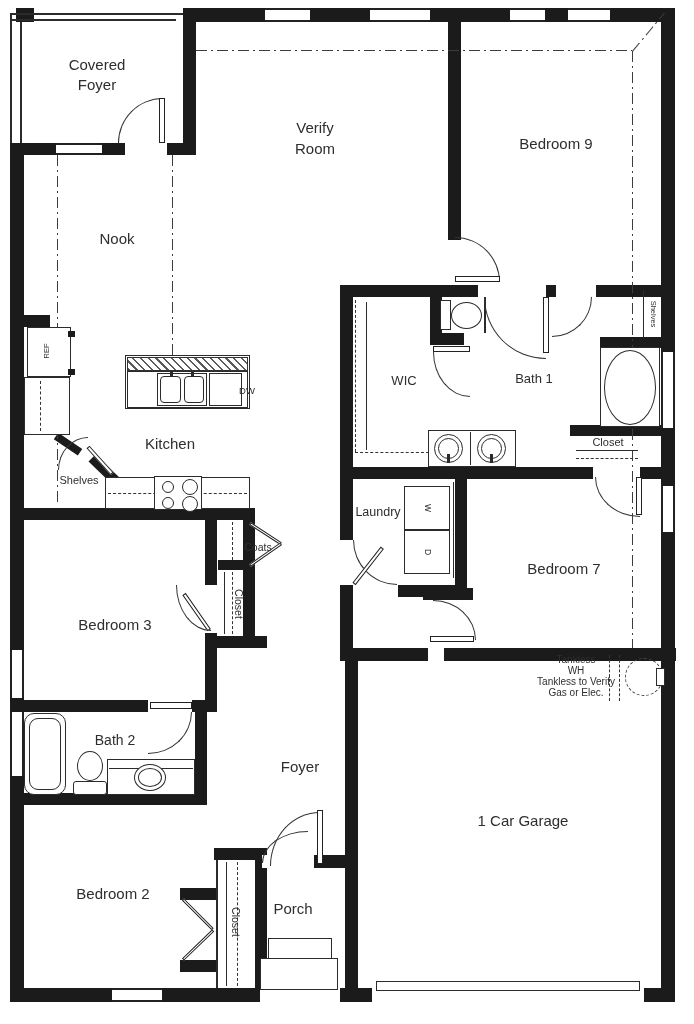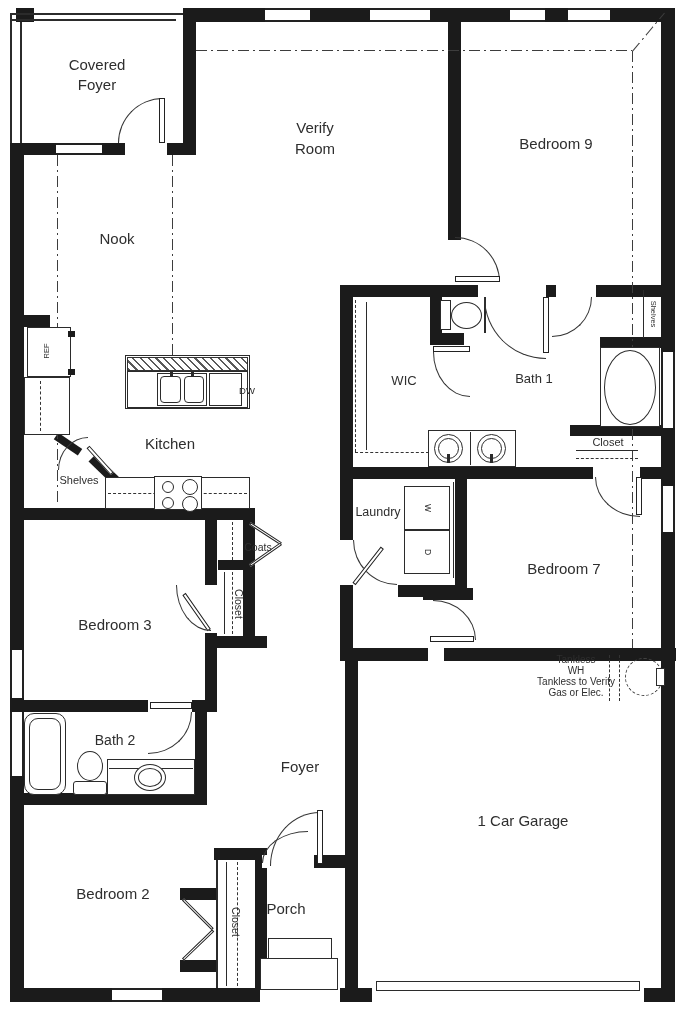--- a/index.html
+++ b/index.html
@@ -250,20 +250,20 @@
   <div class="lbl f8 v" style="left:428px;top:508px;">W</div>
   <div class="lbl f8 v" style="left:428px;top:552px;">D</div>
   <div class="lbl f15" style="left:564px;top:568px;">Bedroom 7</div>
   <div class="lbl f10" style="left:258px;top:547px;">Coats</div>
   <div class="lbl f10 v" style="left:239px;top:604px;">Closet</div>
   <div class="lbl f15" style="left:115px;top:624px;">Bedroom 3</div>
   <div class="lbl f14" style="left:115px;top:740px;">Bath 2</div>
   <div class="lbl f15" style="left:300px;top:766px;">Foyer</div>
   <div class="lbl f15" style="left:113px;top:893px;">Bedroom 2</div>
   <div class="lbl f10 v" style="left:236px;top:922px;">Closet</div>
-  <div class="lbl f15" style="left:286px;top:908px;">Porch</div>
+  <div class="lbl f15" style="left:293px;top:908px;">Porch</div>
   <div class="lbl f15" style="left:523px;top:820px;">1 Car Garage</div>
   <div class="lbl fn" style="left:576px;top:659px;">Tankless</div>
   <div class="lbl fn" style="left:576px;top:670px;">WH</div>
   <div class="lbl fn" style="left:576px;top:681px;">Tankless to Verify</div>
   <div class="lbl fn" style="left:576px;top:692px;">Gas or Elec.</div>
 
 </div>
 
 </body></html>

